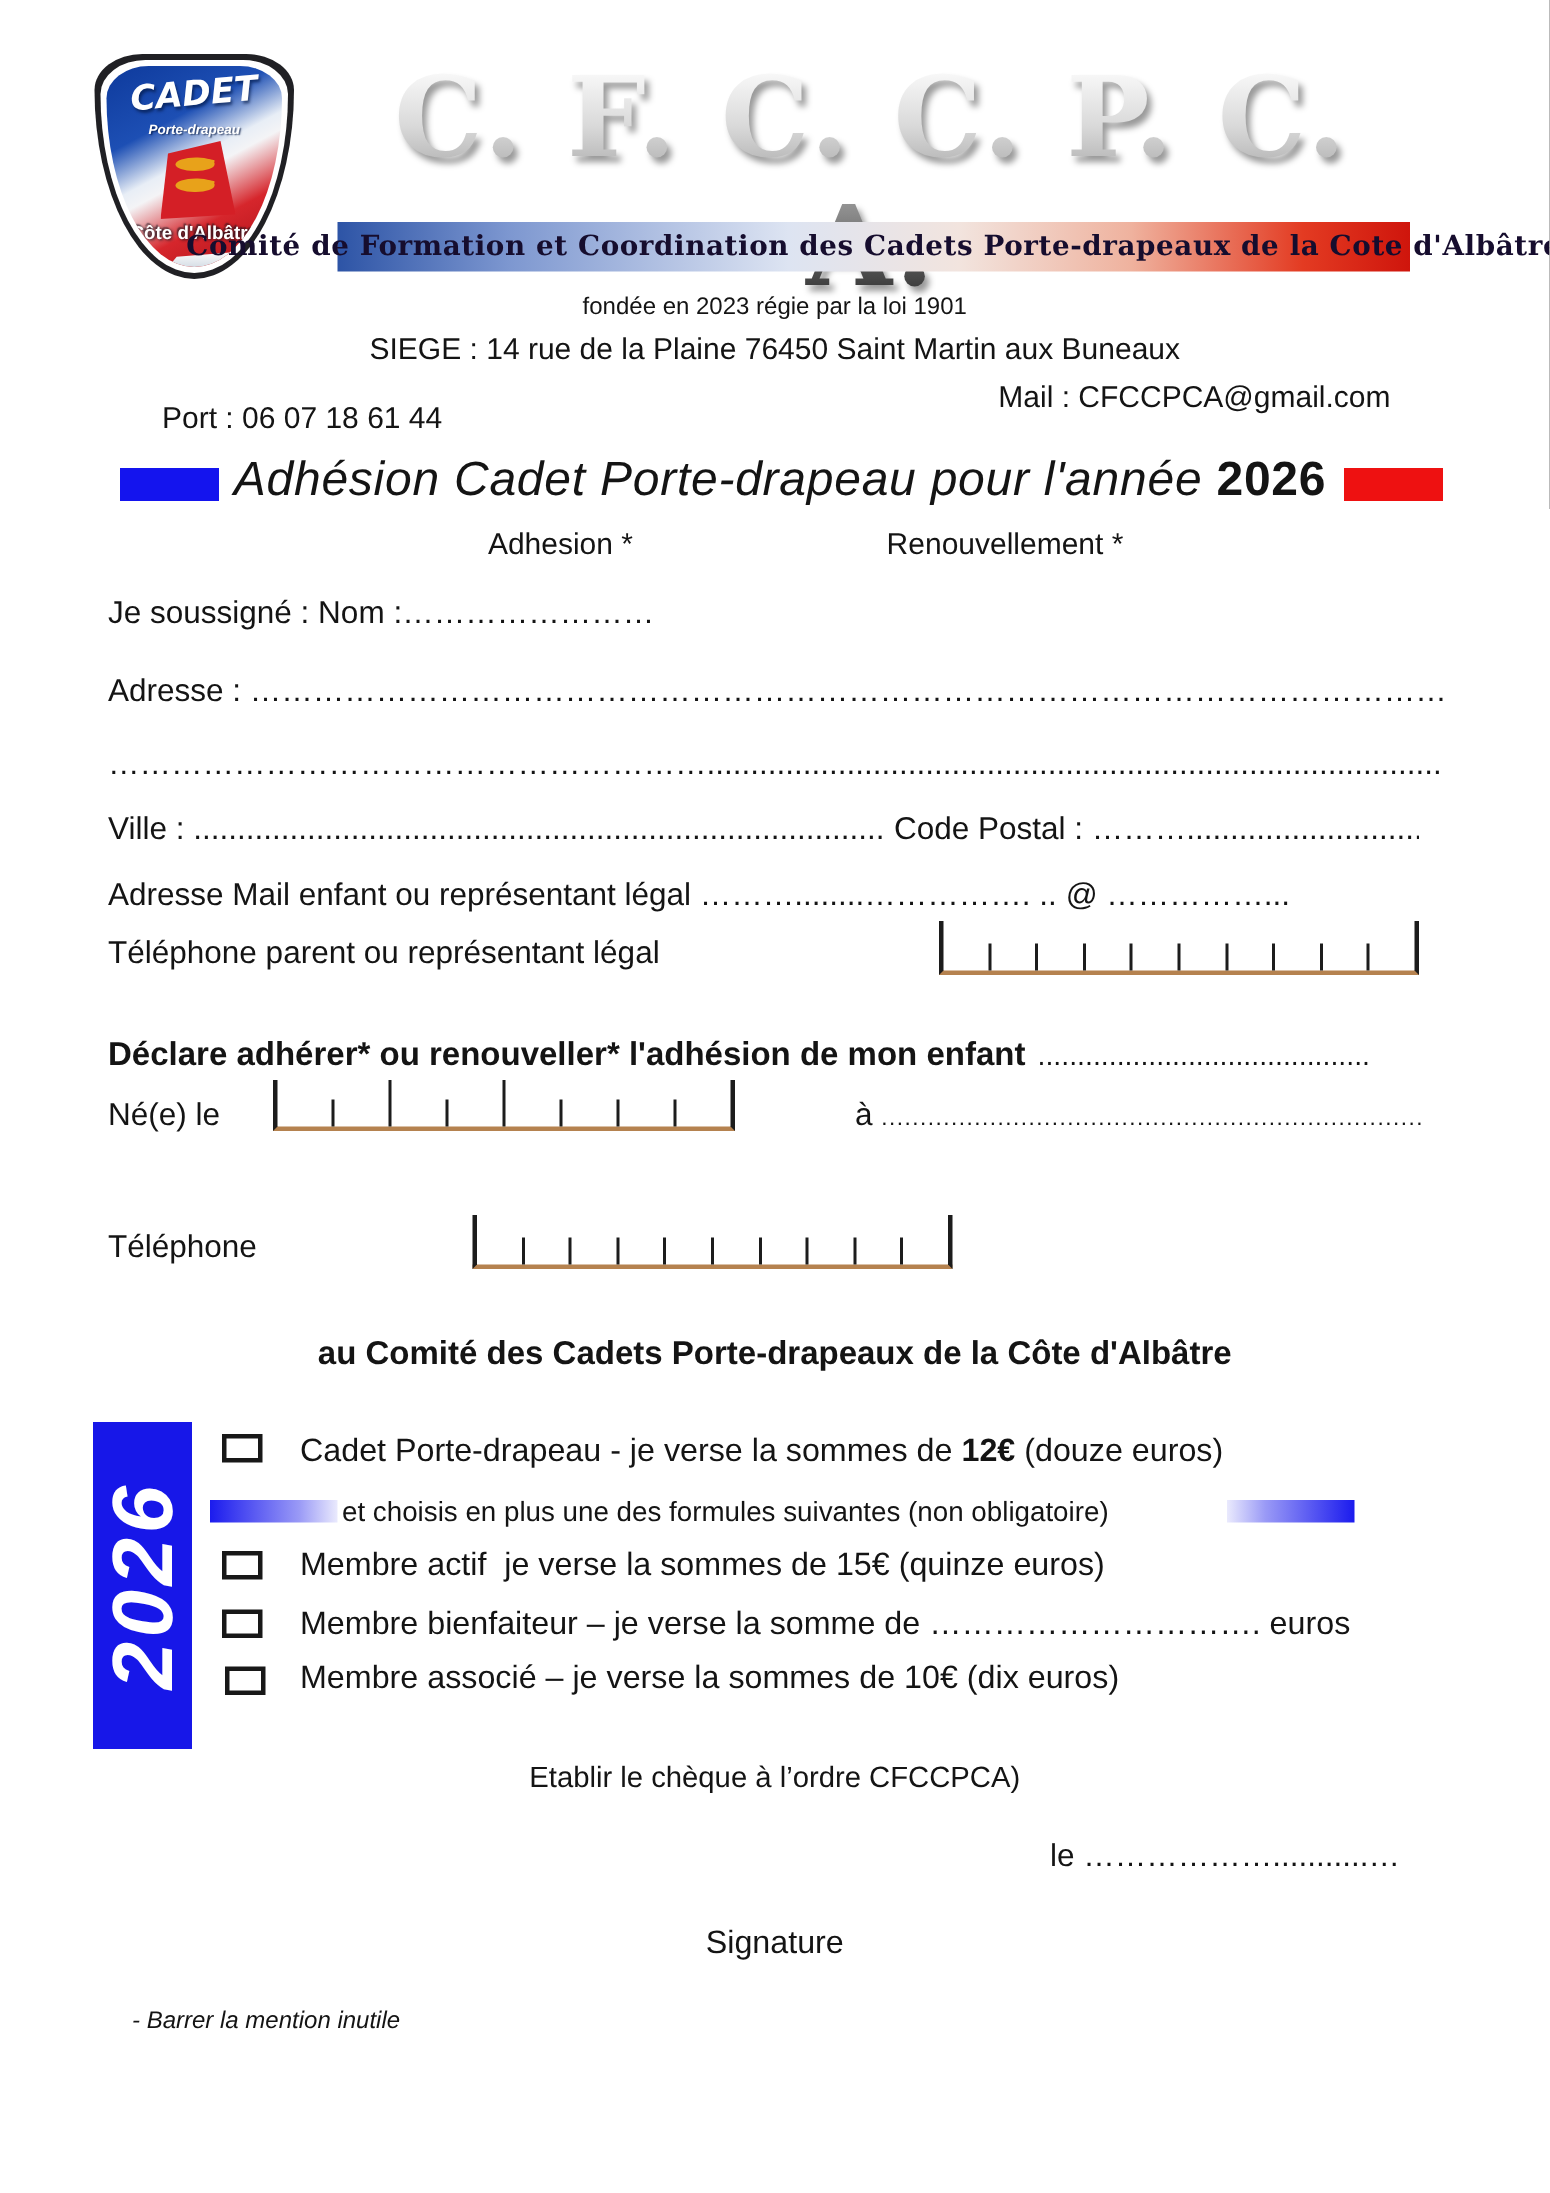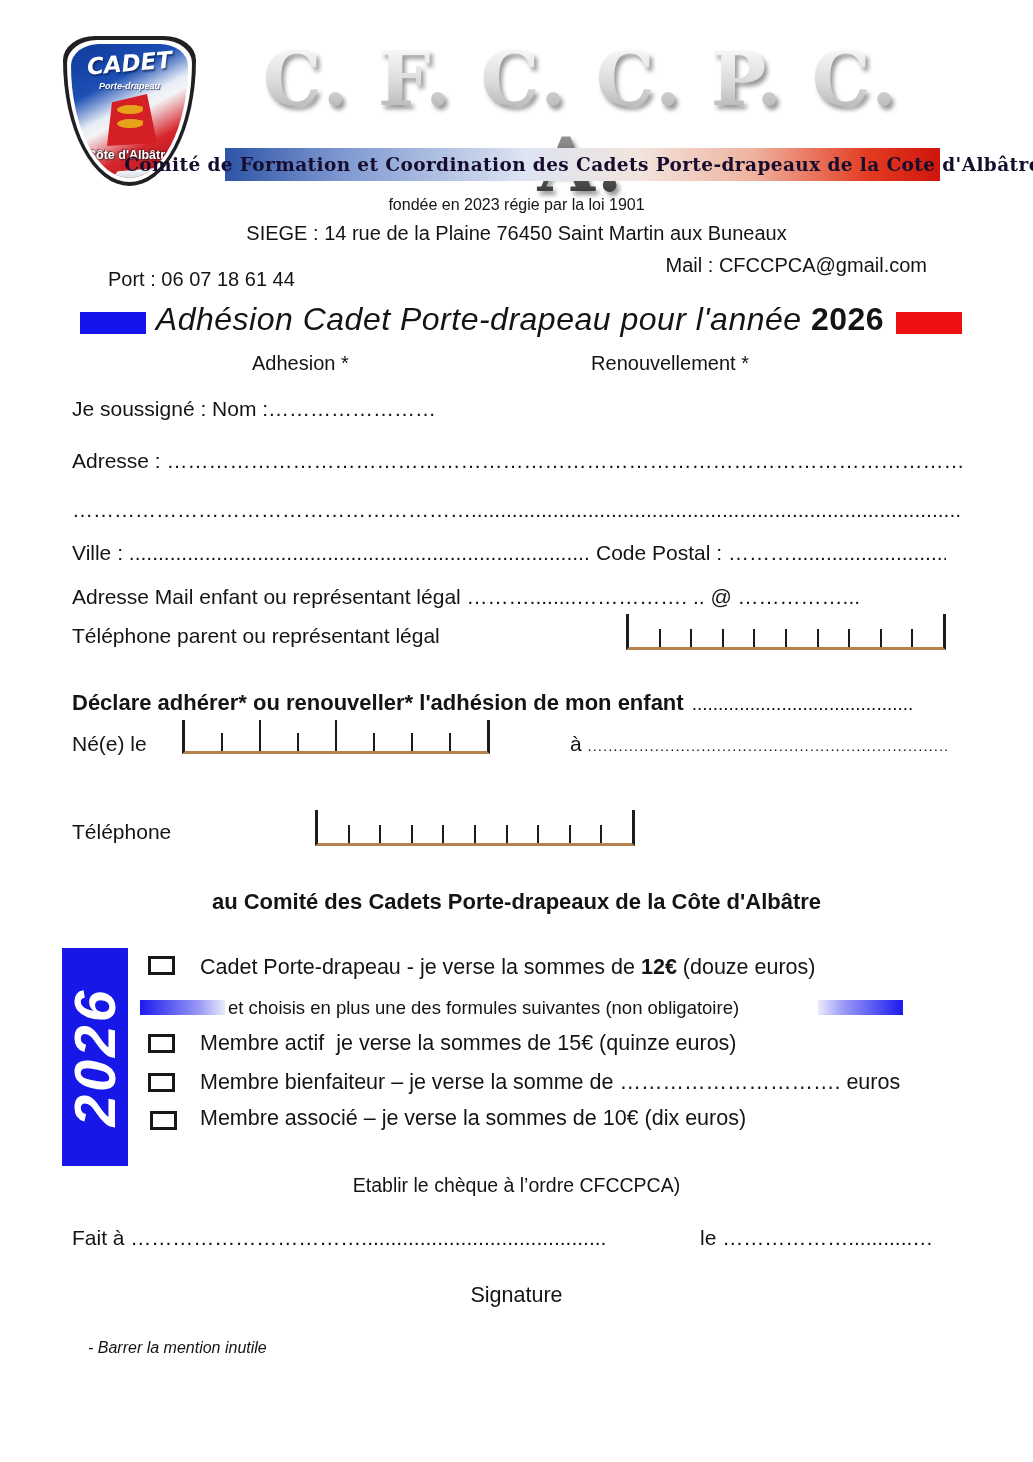--- a/index.html
+++ b/index.html
@@ -112,21 +112,21 @@
   <div class="banner">Comité de Formation et Coordination des Cadets Porte-drapeaux de la Cote d'Albâtre</div>
   <div class="abs founded center">fondée en 2023 régie par la loi 1901</div>
   <div class="abs siege center">SIEGE : 14 rue de la Plaine 76450 Saint Martin aux Buneaux</div>
   <div class="abs port">Port : 06 07 18 61 44</div>
   <div class="abs mailhdr">Mail : CFCCPCA@gmail.com</div>
 
   <div class="rect blue"></div>
   <div class="abs formtitle"><span>Adhésion Cadet Porte-drapeau pour l'année </span><span class="yr">2026</span></div>
   <div class="rect red"></div>
 
-  <div class="abs choice" style="left:252px;top:352px;width:160px;text-align:left;">Adhesion *</div>
+  <div class="abs choice" style="left:262px;top:352px;width:160px;text-align:right;">Adhesion *</div>
   <div class="abs choice" style="left:555px;top:352px;width:230px;text-align:center;">Renouvellement *</div>
 
   <div class="abs" style="left:72px;top:397px;">Je soussigné : Nom :……………………</div>
   <div class="abs clip" style="left:72px;top:449px;width:892px;">Adresse : ………………………………………………………………………………………………………………</div>
   <div class="abs clip" style="left:72px;top:498px;width:890px;">………………………………………………….............................................................................................</div>
   <div class="abs clip" style="left:72px;top:541px;width:516px;">Ville : ..........................................................................................</div>
   <div class="abs clip" style="left:596px;top:541px;width:350px;">Code Postal : ……….................................</div>
   <div class="abs clip" style="left:72px;top:585px;width:880px;">Adresse Mail enfant ou représentant légal ………........……………. .. @ ……………...</div>
 
   <div class="abs" style="left:72px;top:624px;">Téléphone parent ou représentant légal</div>
@@ -189,18 +189,17 @@
   <span class="checkbox" style="left:148px;top:1034px;"></span>
   <div class="abs opt" style="left:200px;top:1031px;">Membre actif  je verse la sommes de 15€ (quinze euros)</div>
 
   <span class="checkbox" style="left:148px;top:1073px;"></span>
   <div class="abs opt" style="left:200px;top:1070px;">Membre bienfaiteur – je verse la somme de …………………………. euros</div>
 
   <span class="checkbox" style="left:150px;top:1111px;"></span>
   <div class="abs opt" style="left:200px;top:1106px;">Membre associé – je verse la sommes de 10€ (dix euros)</div>
 
   <div class="abs cheque center">Etablir le chèque à l’ordre CFCCPCA)</div>
-  <div class="abs" style="left:72px;top:1226px;">Fait à ……………………………..........................................</div>
   <div class="abs" style="left:700px;top:1226px;">le ………………...........…</div>
   <div class="abs signature center">Signature</div>
   <div class="abs footnote">- Barrer la mention inutile</div>
 
 </div>
 
 </body></html>

